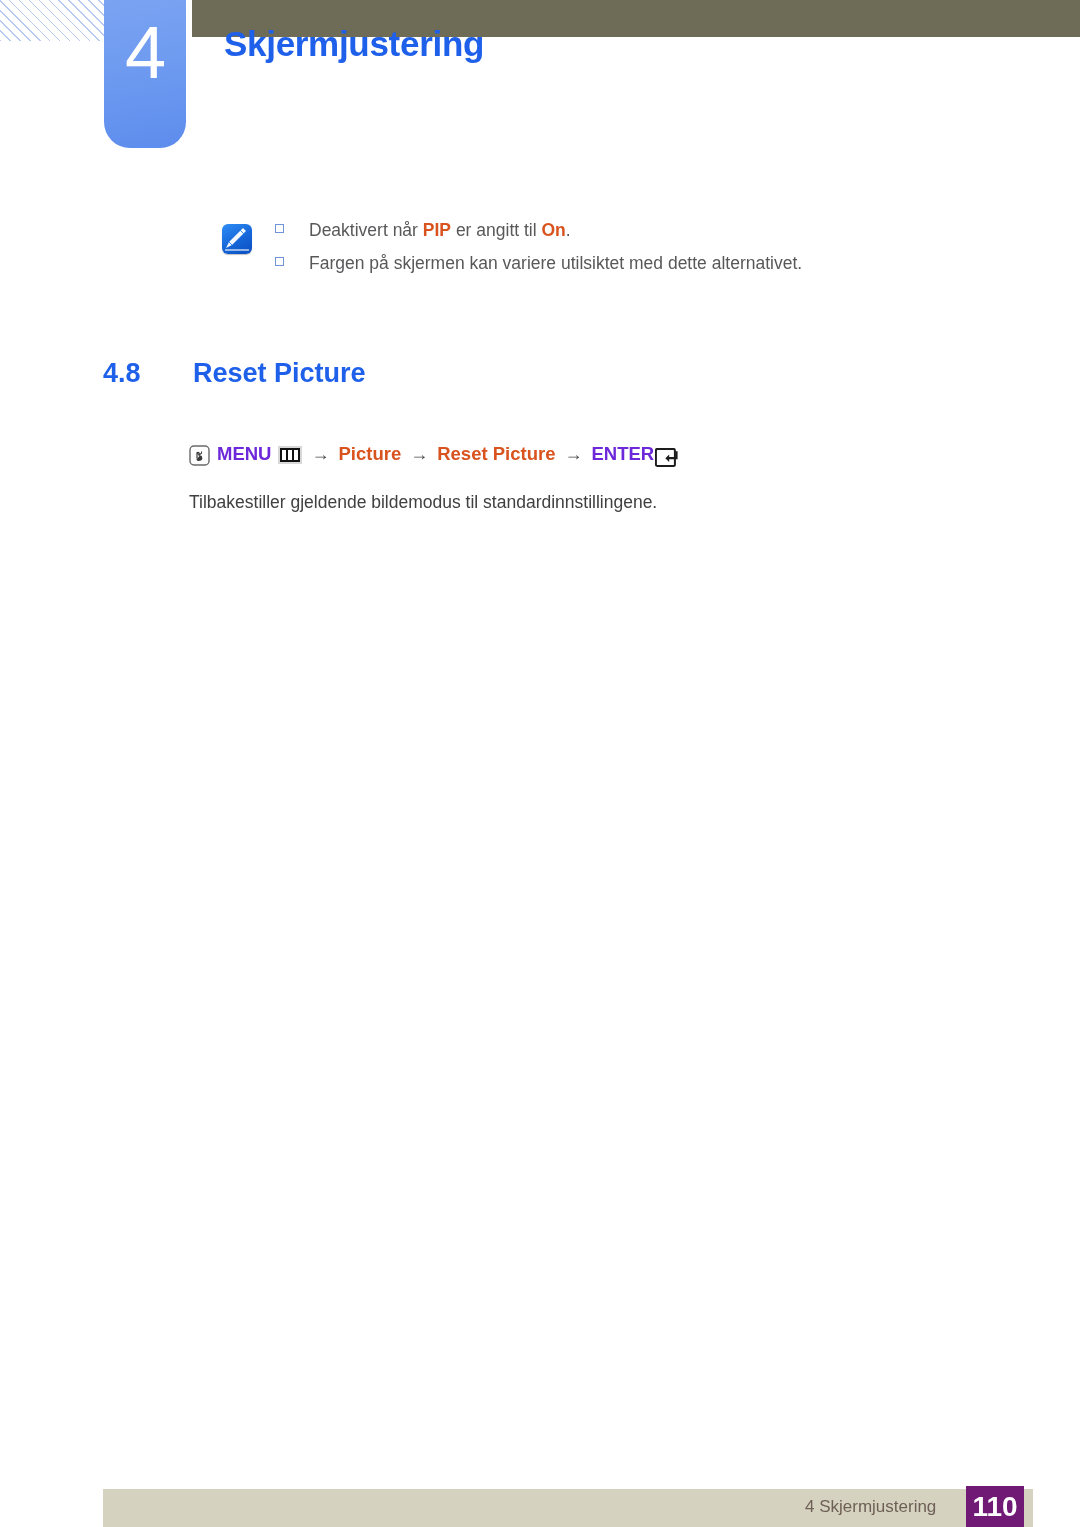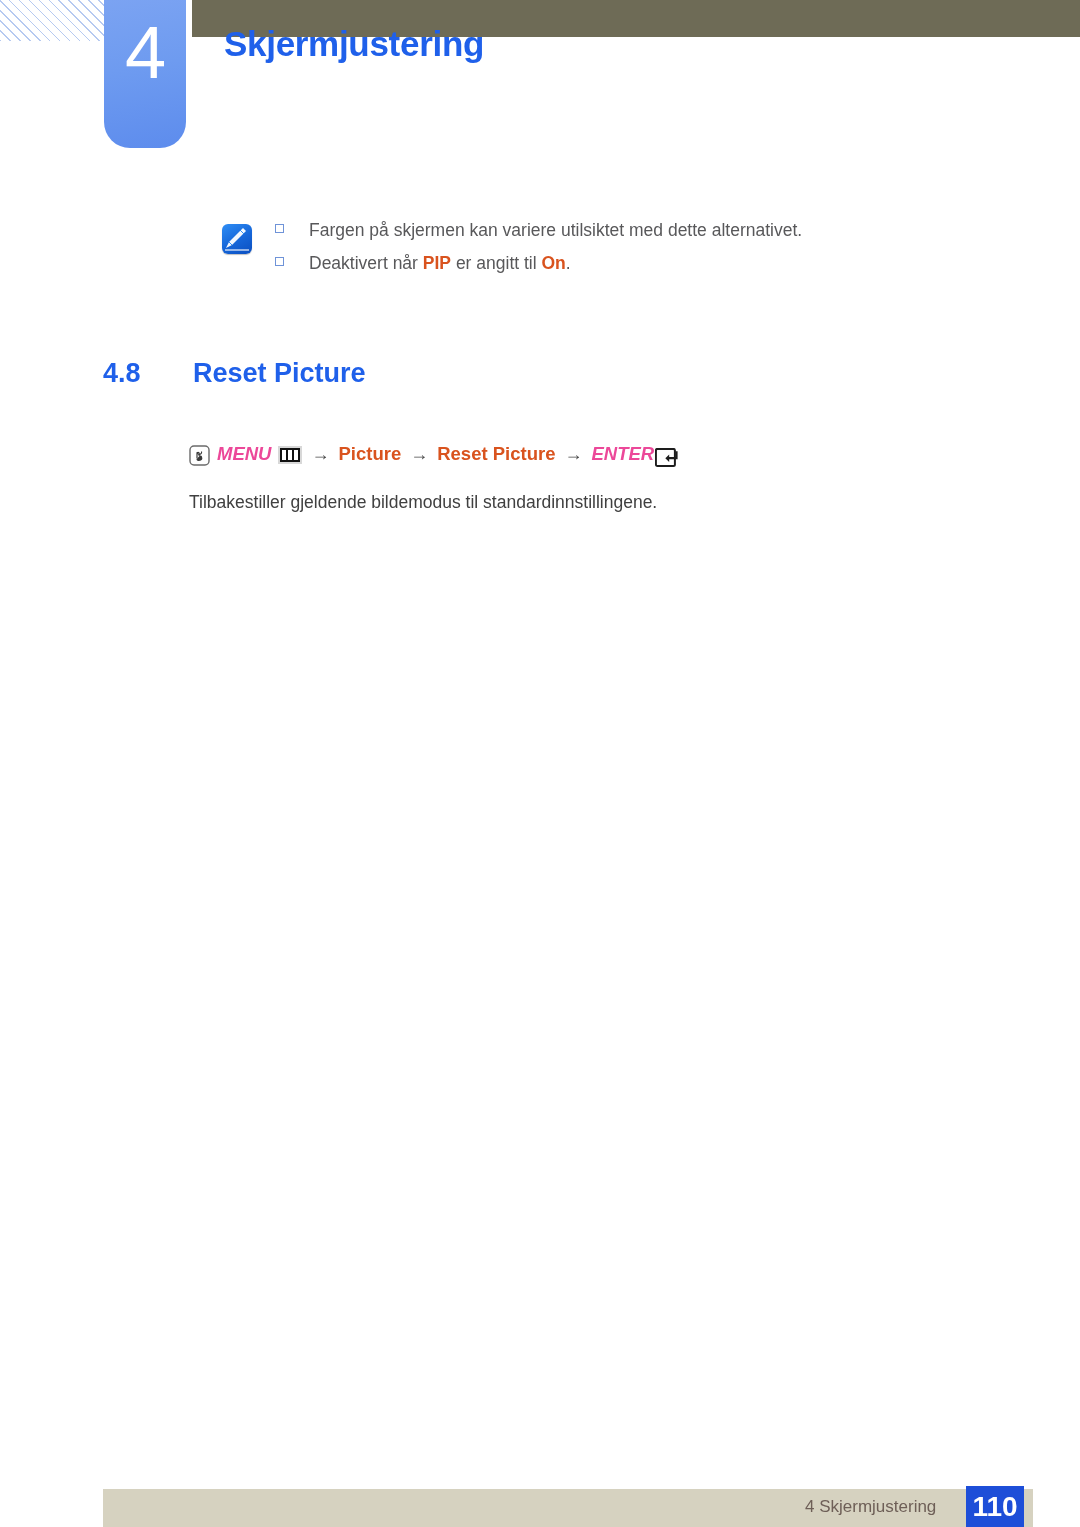--- a/index.html
+++ b/index.html
@@ -154,21 +154,21 @@
   .menu-path {
     position: absolute;
     left: 189px;
     top: 443px;
     display: flex;
     align-items: center;
     font-size: 18.5px;
     font-weight: 700;
     white-space: nowrap;
   }
-  .mp-gold   { color: #ec4899; font-style: italic; }
+  .mp-gold   { color: #6d28d9; }
   .mp-orange { color: #d9531e; }
   .mp-arrow  { color: #4a4a4a; font-weight: 400; margin: 0 9px; font-size: 18px; }
 
   
   .icon-hand {
     display: inline-block;
     width: 21px;
     height: 21px;
     margin-right: 7px;
     position: relative;
@@ -234,21 +234,21 @@
     font-size: 17px;
     color: #6e5f57;
     white-space: nowrap;
   }
   .page-badge {
     position: absolute;
     left: 966px;
     top: 1486px;
     width: 58px;
     height: 41px;
-    background: #1d4ed8;
+    background: #701a75;
     color: #ffffff;
     font-size: 28px;
     font-weight: 700;
     display: flex;
     align-items: center;
     justify-content: center;
   }
 </style>
 </head>
 <body>
@@ -271,25 +271,25 @@
         <rect x="0" y="0" width="30" height="30" rx="6" fill="none"></rect>
         <path d="M4 24 L10 21 L24 7 L21 4 L7 18 Z" fill="#ffffff" opacity="0.95"></path>
         <path d="M7 18 L10 21" stroke="#2f8ef5" stroke-width="1" fill="none"></path>
         <path d="M3 26 L27 26" stroke="#ffffff" stroke-width="1.4" opacity="0.8"></path>
         <path d="M18 6 L22 10" stroke="#2f8ef5" stroke-width="1" fill="none"></path>
       </svg>
     </div>
     <div class="note-lines">
       <div class="note-line">
         <span class="bullet-sq"></span>
-        <span>Fargen på skjermen kan variere utilsiktet med dette alternativet.</span>
+        <span><span>Deaktivert når </span><span class="hl-orange">PIP</span><span> er angitt til </span><span class="hl-orange">On</span><span>.</span></span>
       </div>
       <div class="note-line">
         <span class="bullet-sq"></span>
-        <span><span>Deaktivert når </span><span class="hl-orange">PIP</span><span> er angitt til </span><span class="hl-orange">On</span><span>.</span></span>
+        <span>Fargen på skjermen kan variere utilsiktet med dette alternativet.</span>
       </div>
     </div>
   </div>
 
   <div class="sec-head">
     <span class="sec-num">4.8</span>
     <span class="sec-title">Reset Picture</span>
   </div>
 
   <div class="menu-path">

